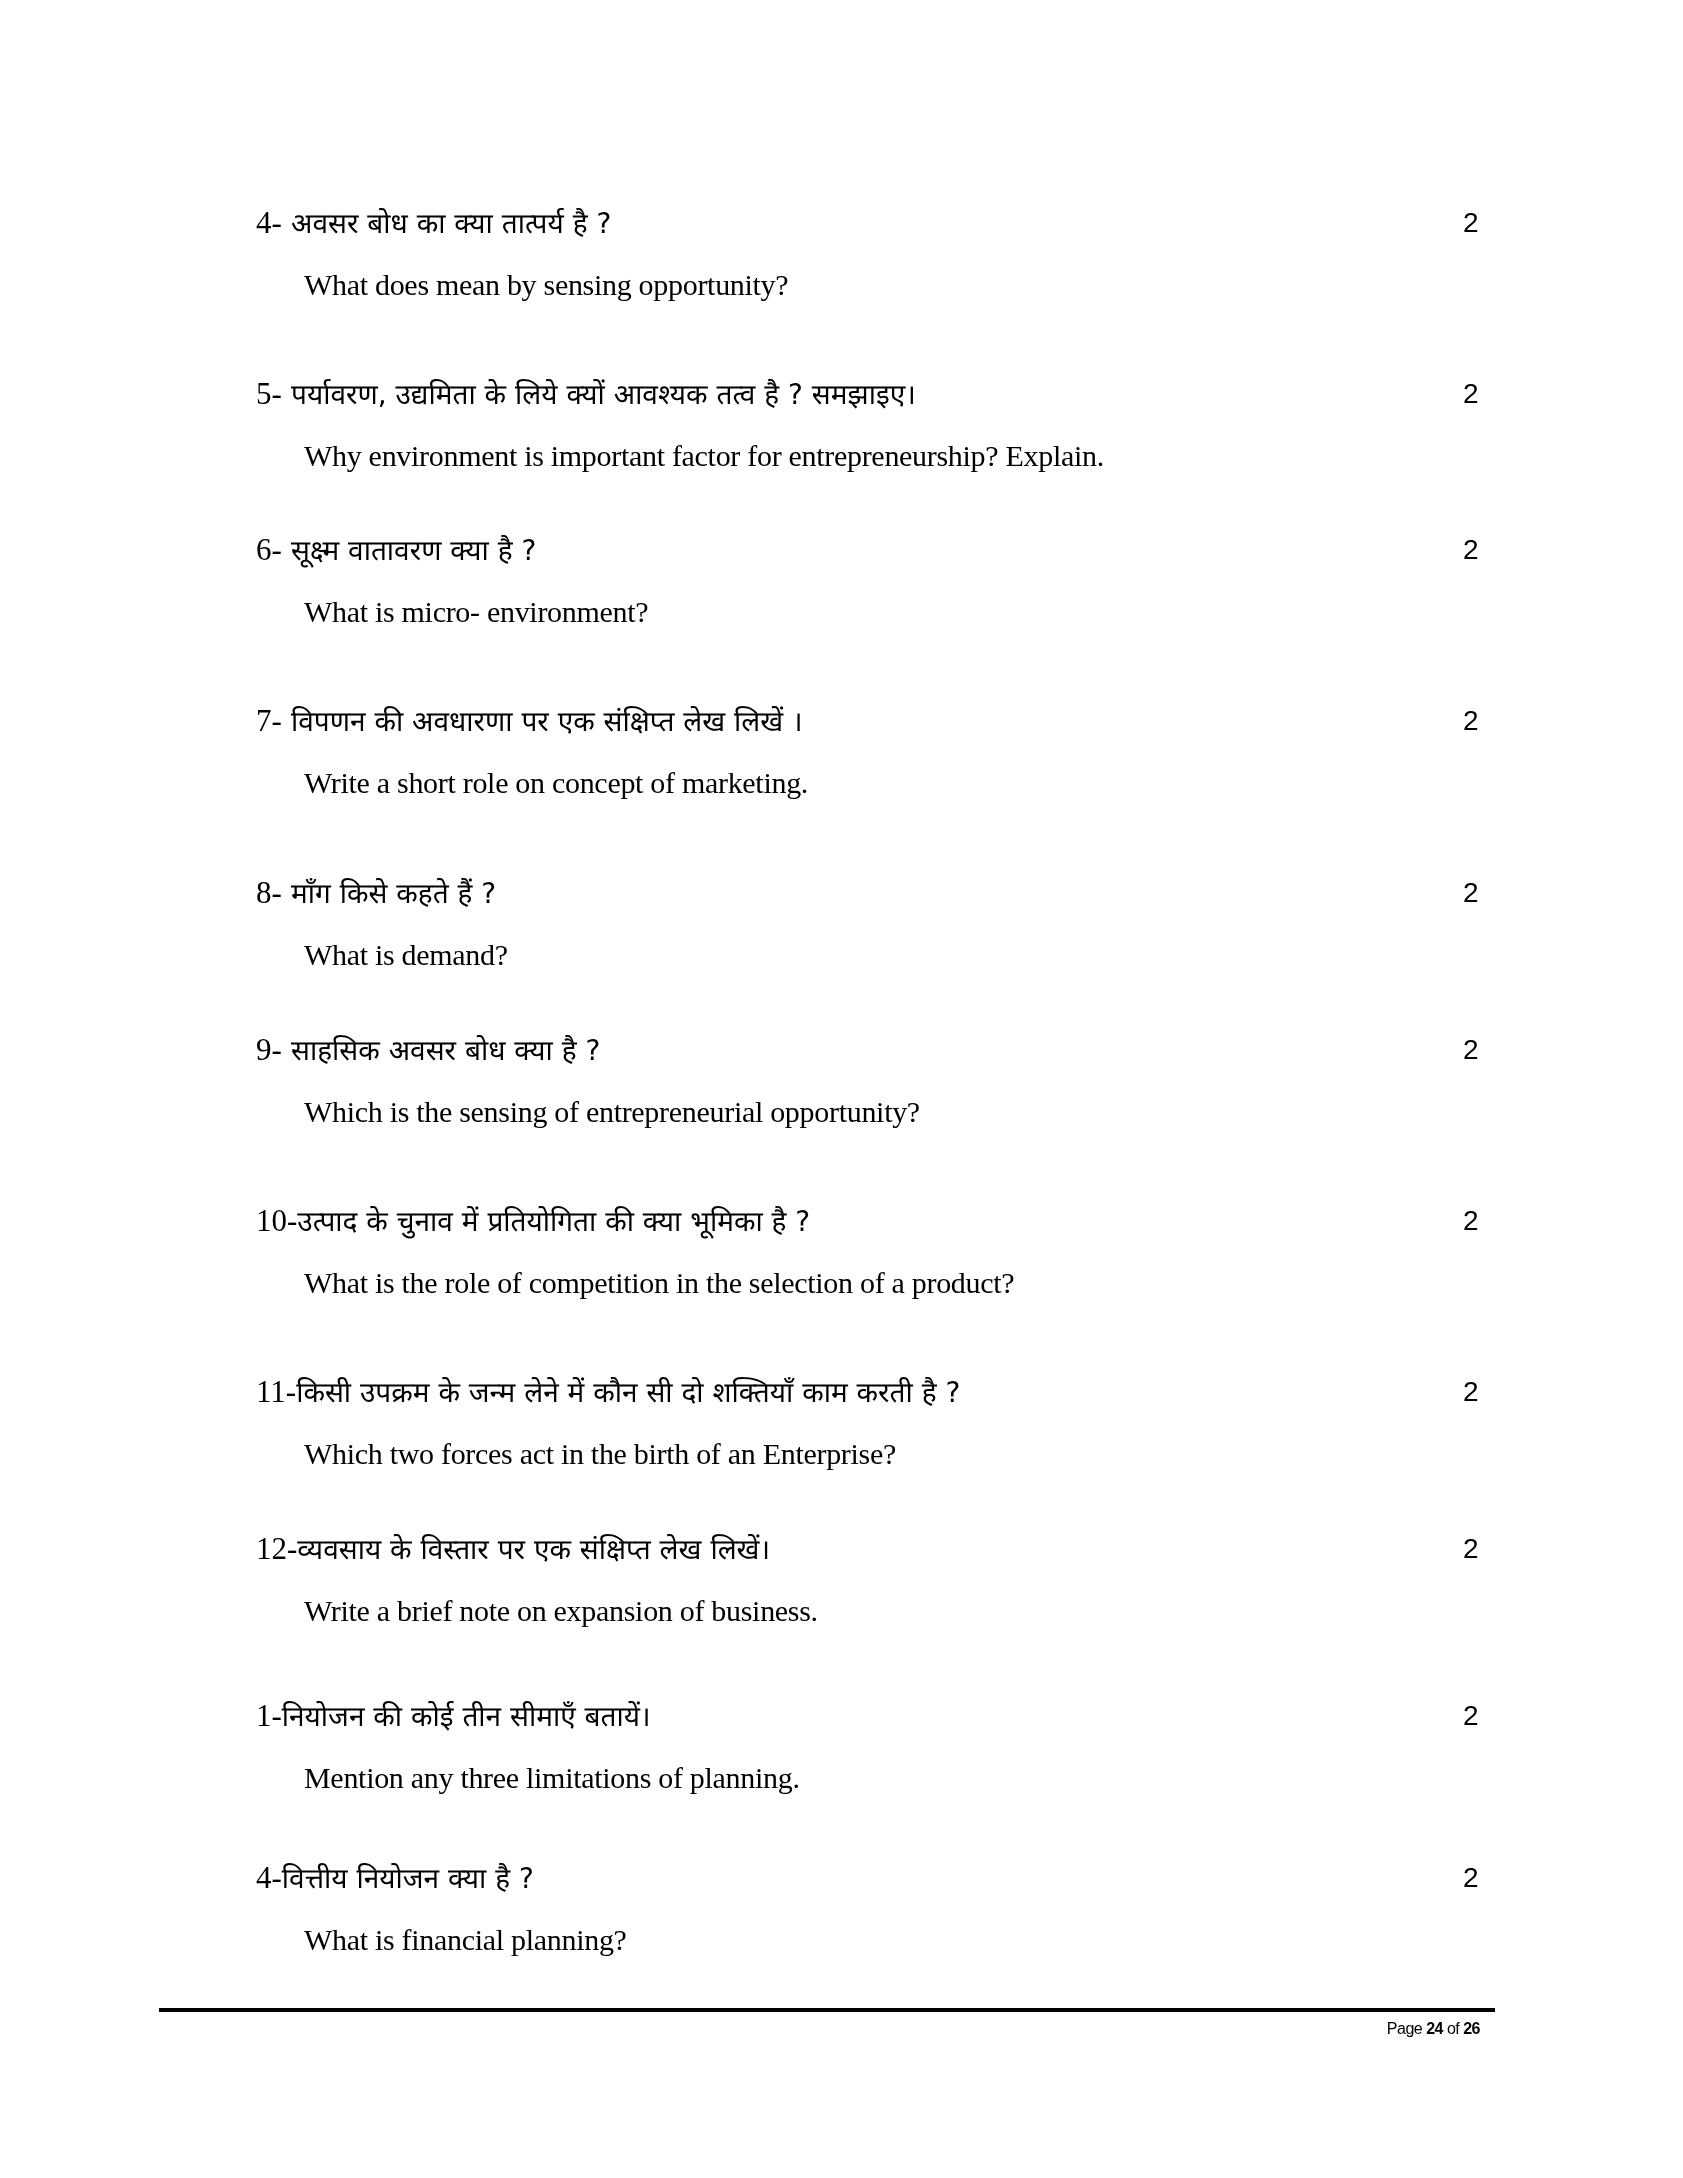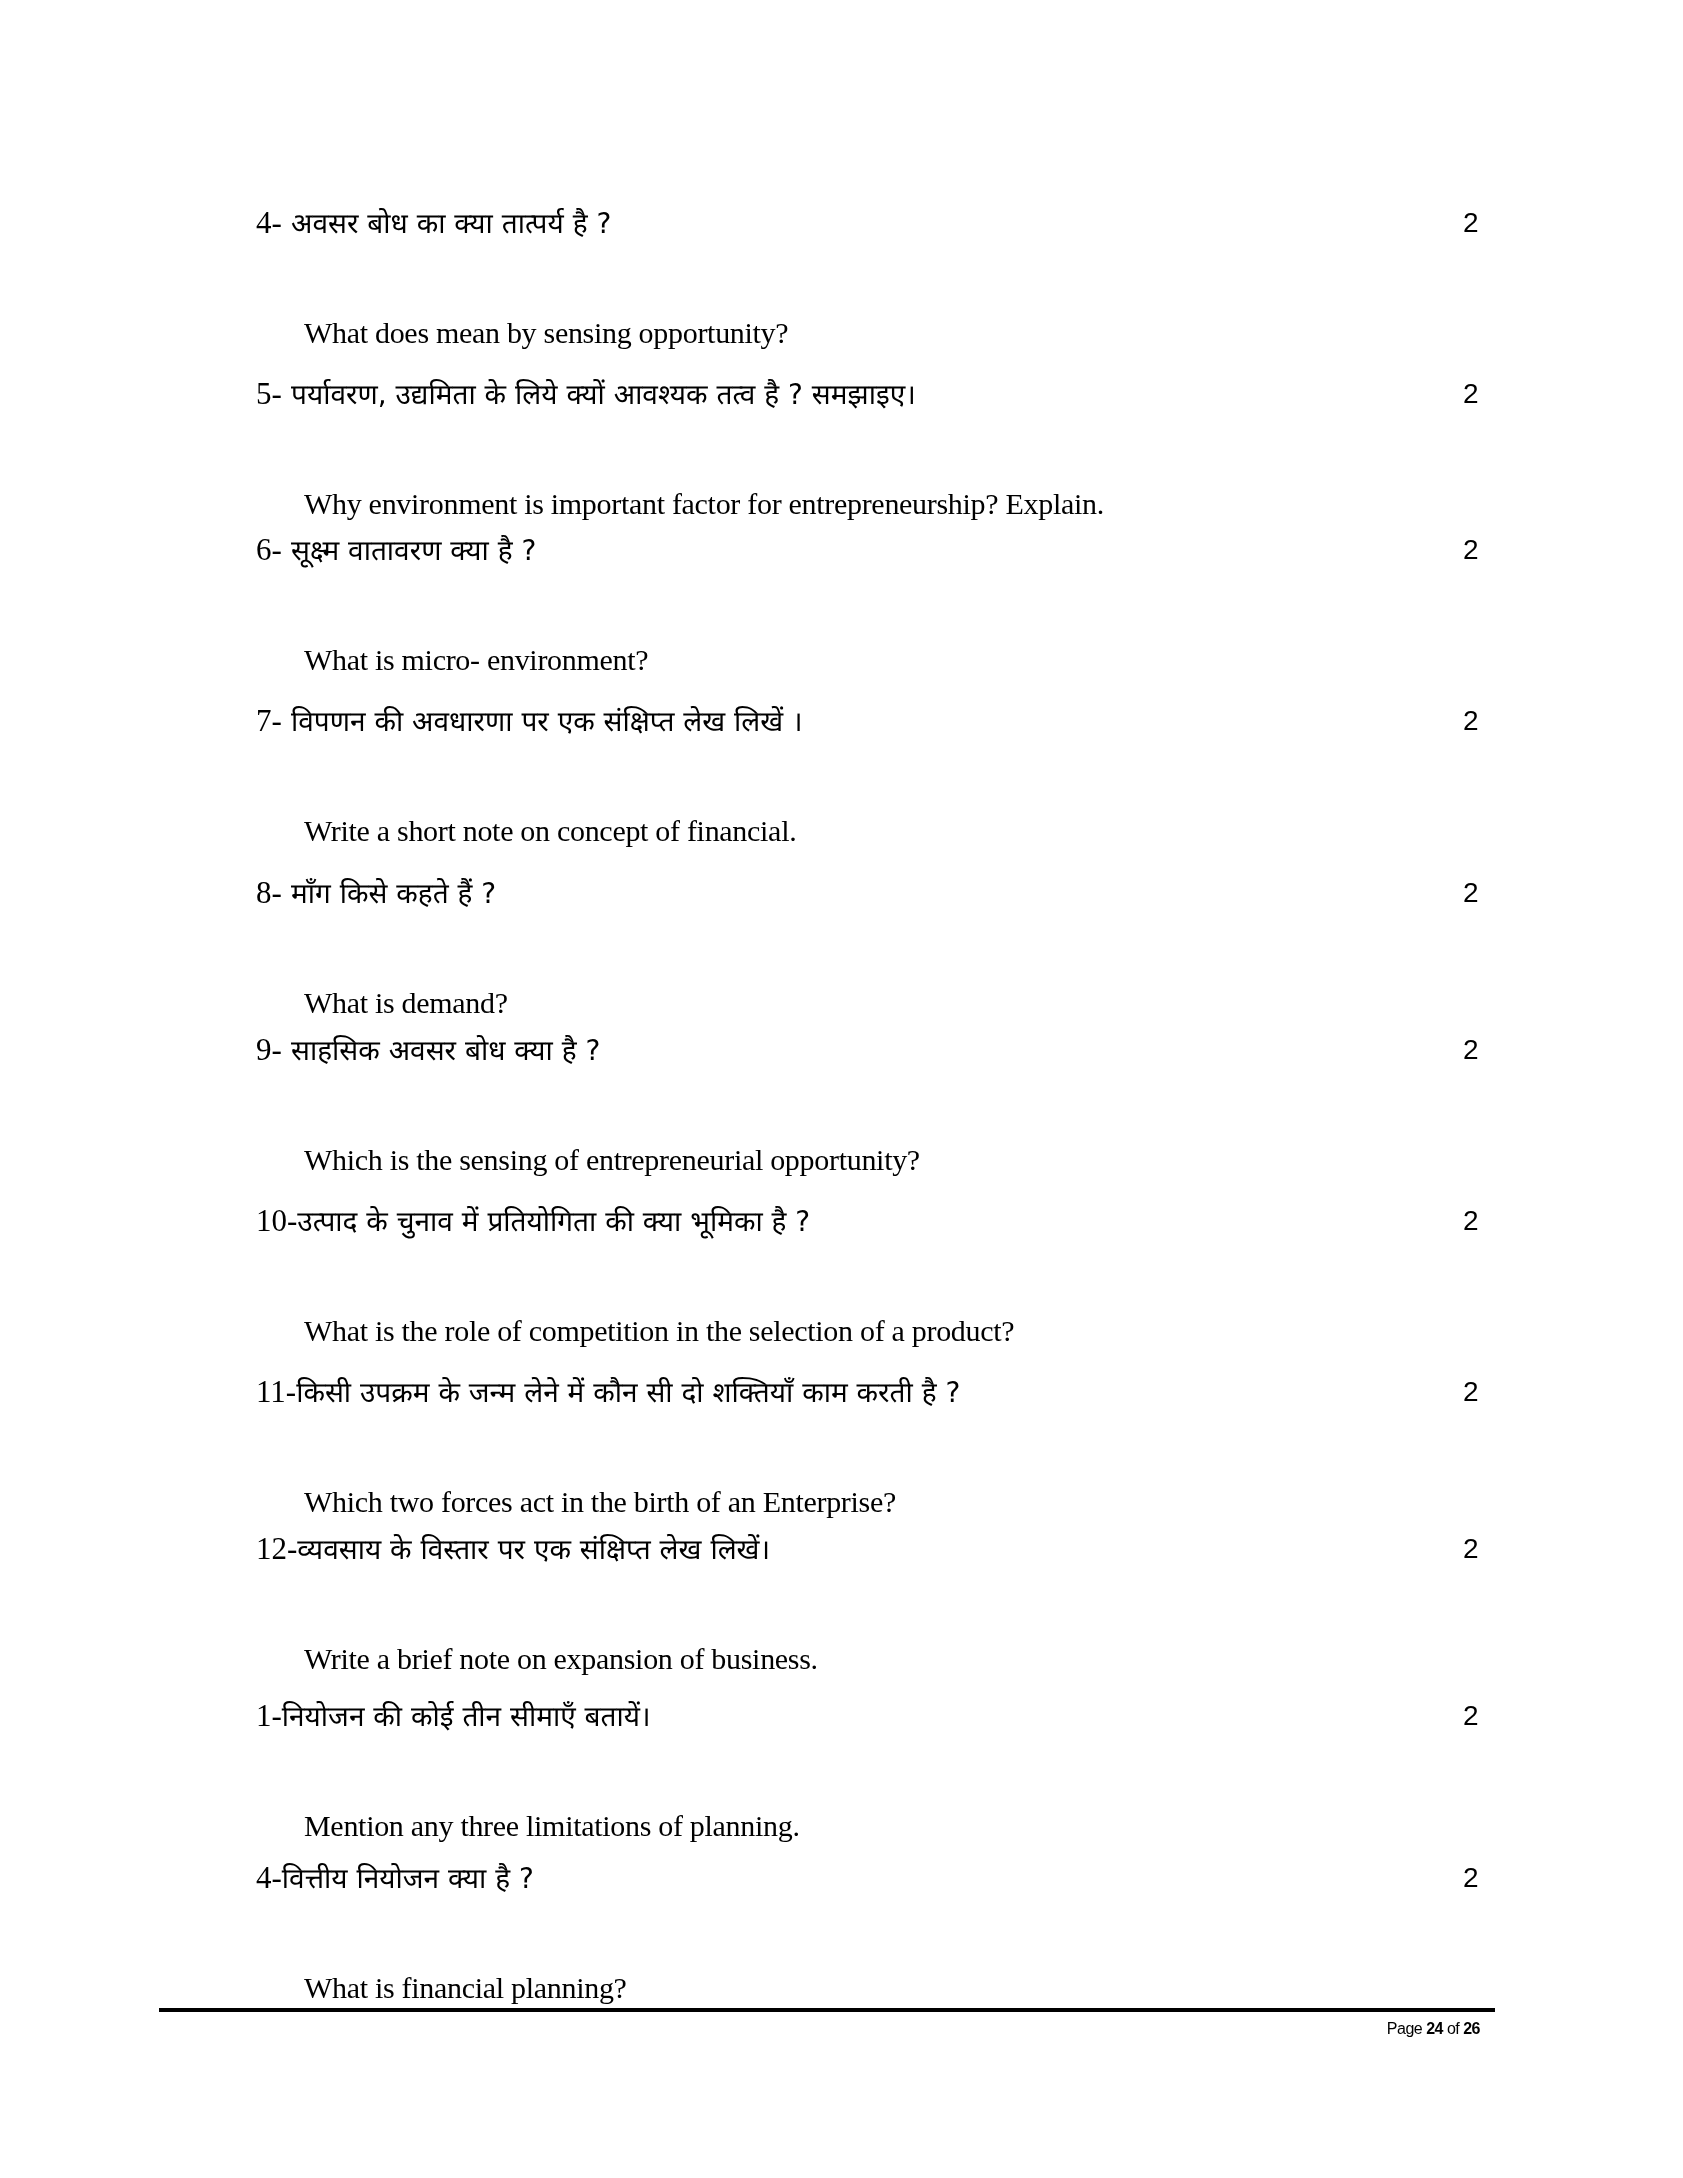--- a/index.html
+++ b/index.html
@@ -4,21 +4,21 @@
 <style>
   html, body { margin: 0; padding: 0; background: #ffffff; }
   body { width: 1683px; height: 2178px; position: relative; overflow: hidden; color: #000; }
   .page { position: absolute; left: 0; top: 0; width: 1683px; height: 2178px; background: #fff; }
   .q { position: absolute; left: 256px; width: 1247px; }
   .hi-line { position: absolute; left: 0; top: 0; height: 36px; white-space: nowrap;
              font-family: "DejaVu Sans", sans-serif; font-size: 29px; line-height: 36px; }
   .qnum { font-family: "Liberation Serif", serif; font-size: 31px; }
   .hi-text { font-family: "DejaVu Sans", sans-serif; font-size: 28px; }
   .en-line { position: absolute; left: 48px; top: 62px; height: 36px; white-space: nowrap;
-             font-family: "Liberation Serif", serif; font-size: 30px; line-height: 36px; letter-spacing: -0.3px; margin-top: 48px; }
+             font-family: "Liberation Serif", serif; font-size: 30px; line-height: 36px; letter-spacing: -0.3px; }
   .marks { position: absolute; left: 1207px; top: 0; height: 36px; line-height: 36px;
            font-family: "Liberation Sans", sans-serif; font-size: 28px; }
   .rule { position: absolute; left: 159px; top: 2008px; width: 1336px; height: 4px; background: #000; }
   .footer { position: absolute; right: 203px; top: 2014px; font-family: "Liberation Sans", sans-serif;
             font-size: 16px; line-height: 30px; letter-spacing: -0.5px; }
   .footer b { font-weight: bold; }
 </style>
 </head>
 <body>
 
@@ -49,21 +49,21 @@
     </div>
     <div class="en-line">What is micro- environment?</div>
     <div class="marks">2</div>
   </div>
 
   <div class="q" style="top:703px">
     <div class="hi-line">
       <span class="qnum">7-</span>
       <span class="hi-text">विपणन की अवधारणा पर एक संक्षिप्त लेख लिखें ।</span>
     </div>
-    <div class="en-line">Write a short note on concept of financial.</div>
+    <div class="en-line">Write a short role on concept of marketing.</div>
     <div class="marks">2</div>
   </div>
 
   <div class="q" style="top:875px">
     <div class="hi-line">
       <span class="qnum">8-</span>
       <span class="hi-text">मॉंग किसे कहते हैं ?</span>
     </div>
     <div class="en-line">What is demand?</div>
     <div class="marks">2</div>

